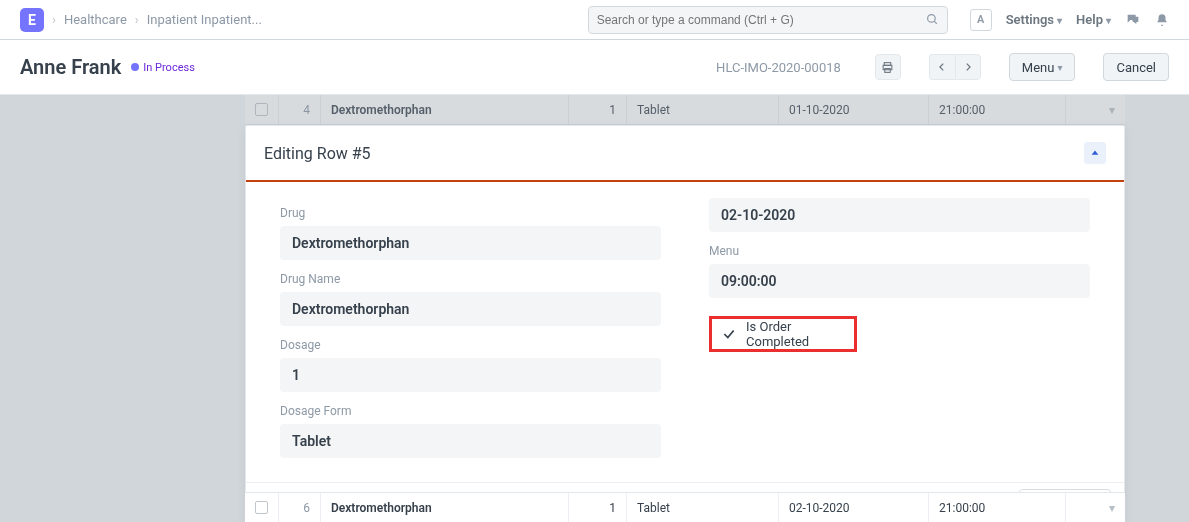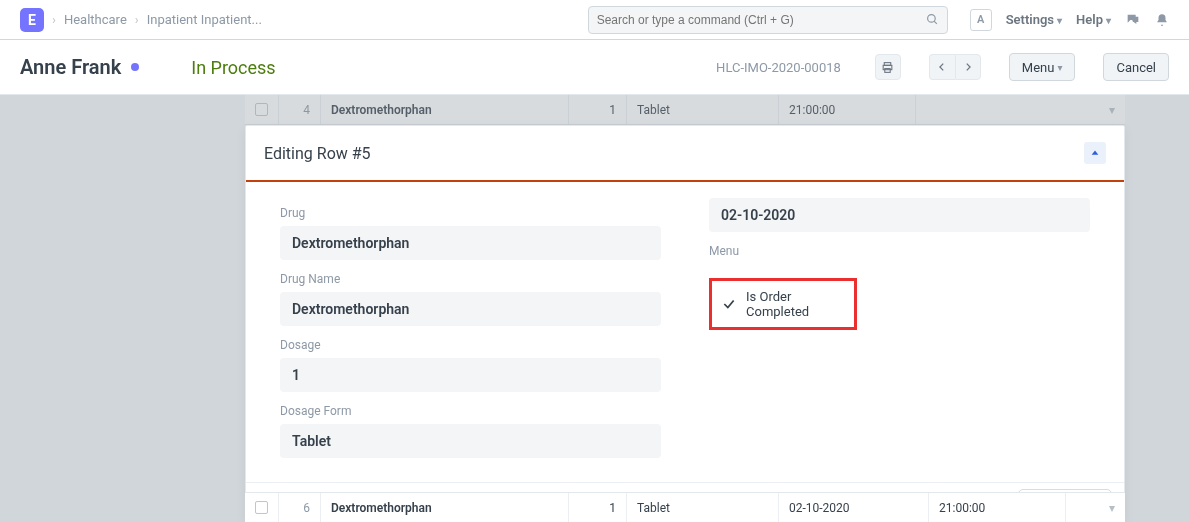--- a/index.html
+++ b/index.html
@@ -97,21 +97,21 @@
     font-weight: 600;
     color: #36414c;
   }
   .status-dot {
     width: 8px; height: 8px;
     background: #7574ff;
     border-radius: 50%;
     display: inline-block;
     margin: 0 4px 0 10px;
   }
-  .status-text { color: #4d7c0f; font-size: 18px; margin-left: 48px; }
+  .status-text { color: #6d28d9; font-size: 11px; }
   .header-right {
     margin-left: auto;
     display: flex;
     align-items: center;
     gap: 28px;
   }
   .doc-id { color: #8d99a6; font-size: 13px; margin-right: 6px; }
   .icon-btn {
     width: 26px; height: 26px;
     background: #f0f4f7;
@@ -227,21 +227,21 @@
     font-size: 14px;
     font-weight: 600;
     color: #36414c;
   }
   .check-row {
     display: flex;
     align-items: center;
     gap: 10px;
     margin-top: 14px;
     border: 3px solid #eb2e2e;
-    padding: 8px 10px;
+    padding: 0 10px;
     width: 148px;
     font-size: 13px;
     color: #36414c;
   }
   .checkmark {
     width: 14px; height: 14px;
     display: flex; align-items: center; justify-content: center;
   }
   .modal-foot {
     height: 40px;
@@ -350,20 +350,21 @@
 </div>
 
 <div class="bg-row-top">
   <div class="bg-cell bg-cb">
       <span class="cbox"></span>
     </div>
   <div class="bg-cell bg-idx">4</div>
   <div class="bg-cell bg-drug">Dextromethorphan</div>
   <div class="bg-cell bg-dosage">1</div>
   <div class="bg-cell bg-form">Tablet</div>
+  <div class="bg-cell bg-date">01-10-2020</div>
   <div class="bg-cell bg-time">21:00:00</div>
   <div class="bg-cell bg-caret">▾</div>
 </div>
 
 <div class="body-dim"></div>
 
 <div class="modal">
   <div class="modal-head">
     <span class="modal-title">Editing Row #5</span>
     <div class="collapse-btn">
@@ -379,20 +380,21 @@
       <div class="fld-label">Drug Name</div>
       <div class="fld-input">Dextromethorphan</div>
       <div class="fld-label">Dosage</div>
       <div class="fld-input">1</div>
       <div class="fld-label">Dosage Form</div>
       <div class="fld-input">Tablet</div>
     </div>
     <div class="col">
       <div class="fld-input">02-10-2020</div>
       <div class="fld-label">Menu</div>
+      <div class="fld-input">09:00:00</div>
       <div class="check-row">
         <span class="checkmark">
           <svg width="14" height="14" viewBox="0 0 24 24" fill="none" stroke="#36414c" stroke-width="3">
               <polyline points="4 12 10 18 20 6"></polyline>
             </svg>
         </span>
         <span>Is Order Completed</span>
       </div>
     </div>
   </div>

